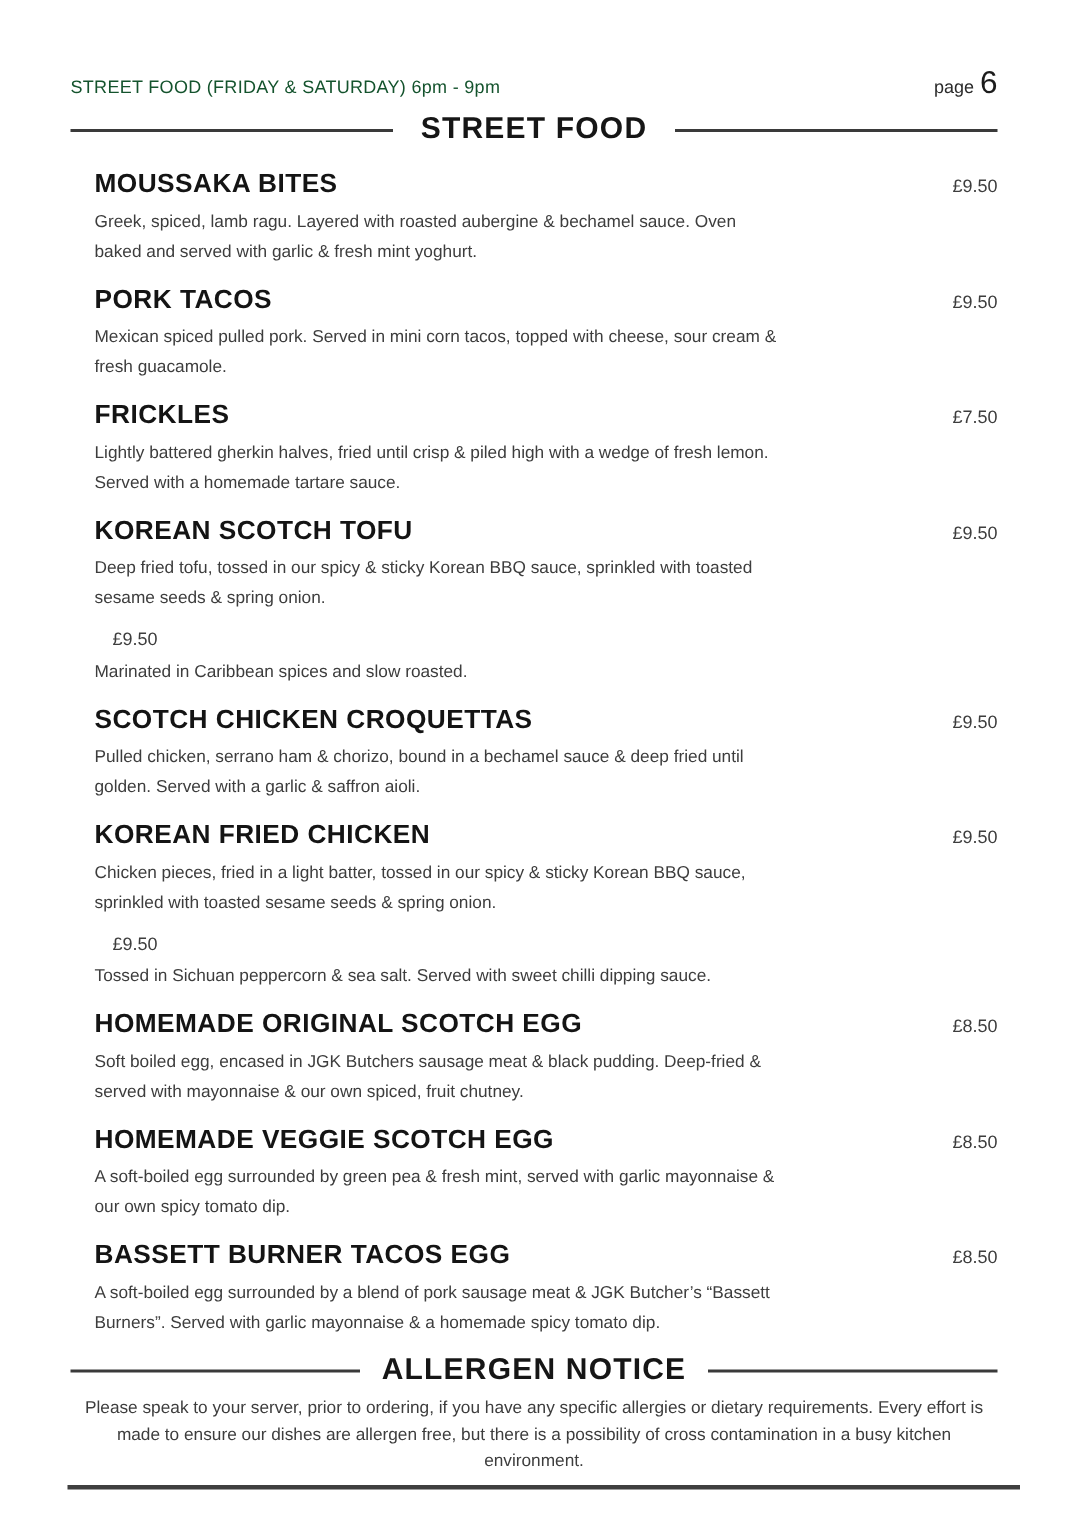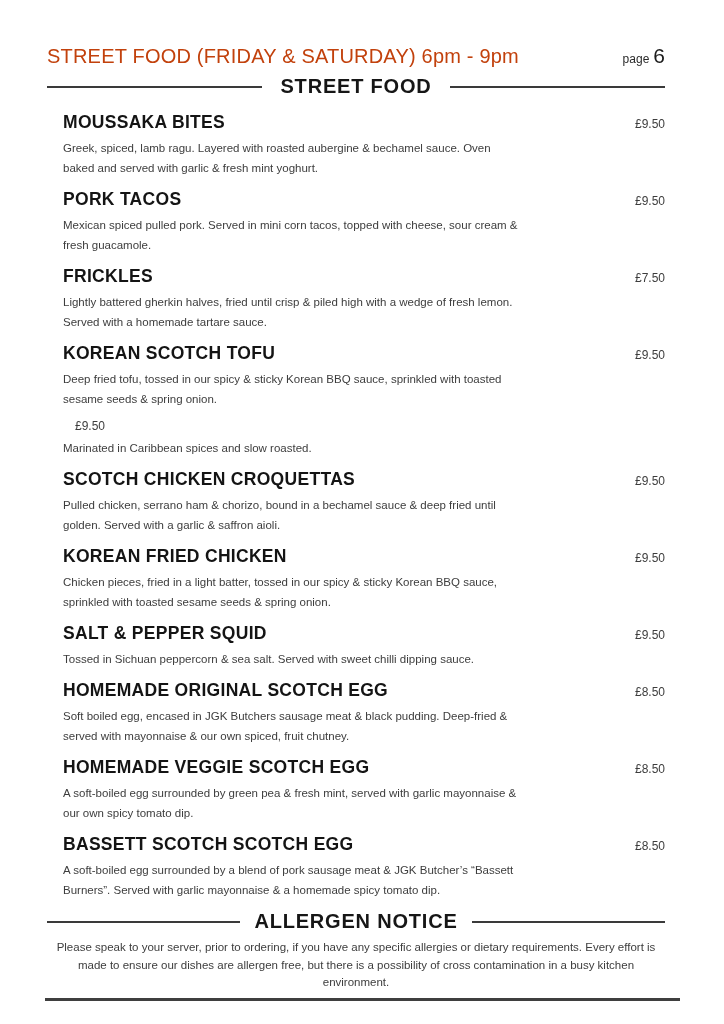--- a/index.html
+++ b/index.html
@@ -16,24 +16,24 @@
   }
 
   
   .header {
     display: flex;
     justify-content: space-between;
     align-items: baseline;
   }
   .page-title {
     margin: 0;
-    font-size: 20px;
+    font-size: 12px;
     font-weight: 400;
     letter-spacing: 0.2px;
-    color: #c2410c;
+    color: #14532d;
   }
   .page-indicator { white-space: nowrap; }
   .page-word { font-size: 12px; color: #2b2b2b; }
   .page-num  { font-size: 21px; color: #1c1c1c; margin-left: 4px; }
 
   
   .section-heading {
     display: flex;
     align-items: center;
     gap: 18px;
@@ -170,21 +170,20 @@
     <section class="item">
       <div class="item-head">
         <h3 class="item-name">KOREAN FRIED CHICKEN</h3>
         <span class="item-price">£9.50</span>
       </div>
       <p class="item-desc">Chicken pieces, fried in a light batter, tossed in our spicy &amp; sticky Korean BBQ sauce, sprinkled with toasted sesame seeds &amp; spring onion.</p>
     </section>
 
     <section class="item">
       <div class="item-head">
-        <h3 class="item-name">SALT &amp; PEPPER SQUID</h3>
         <span class="item-price">£9.50</span>
       </div>
       <p class="item-desc">Tossed in Sichuan peppercorn &amp; sea salt. Served with sweet chilli dipping sauce.</p>
     </section>
 
     <section class="item">
       <div class="item-head">
         <h3 class="item-name">HOMEMADE ORIGINAL SCOTCH EGG</h3>
         <span class="item-price">£8.50</span>
       </div>
@@ -194,21 +193,21 @@
     <section class="item">
       <div class="item-head">
         <h3 class="item-name">HOMEMADE VEGGIE SCOTCH EGG</h3>
         <span class="item-price">£8.50</span>
       </div>
       <p class="item-desc">A soft-boiled egg  surrounded by green pea &amp; fresh mint, served with garlic mayonnaise &amp; our own  spicy tomato dip.</p>
     </section>
 
     <section class="item">
       <div class="item-head">
-        <h3 class="item-name">BASSETT SCOTCH SCOTCH EGG</h3>
+        <h3 class="item-name">BASSETT BURNER TACOS EGG</h3>
         <span class="item-price">£8.50</span>
       </div>
       <p class="item-desc">A soft-boiled egg surrounded by a blend of pork sausage meat &amp; JGK Butcher’s “Bassett Burners”. Served with garlic mayonnaise &amp;  a homemade spicy tomato  dip.</p>
     </section>
 
   </main>
 
   <footer class="allergen">
     <div class="section-heading allergen-heading">
       <span class="rule"></span>

